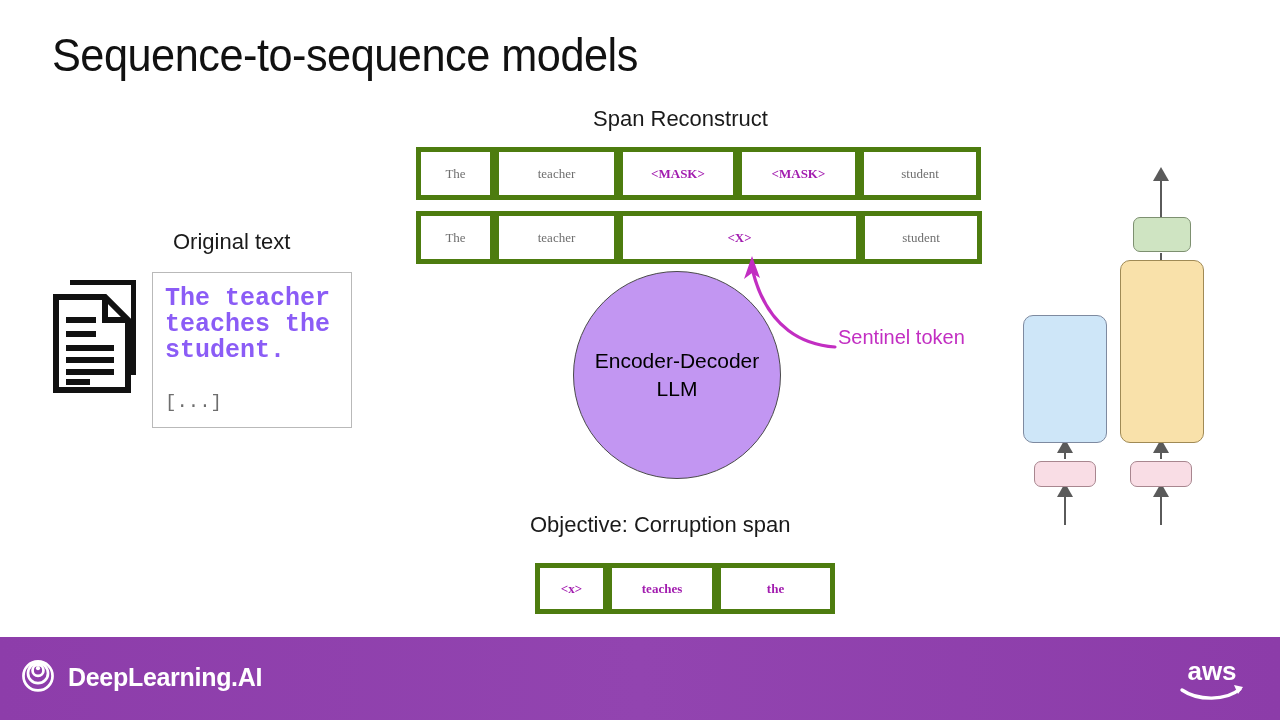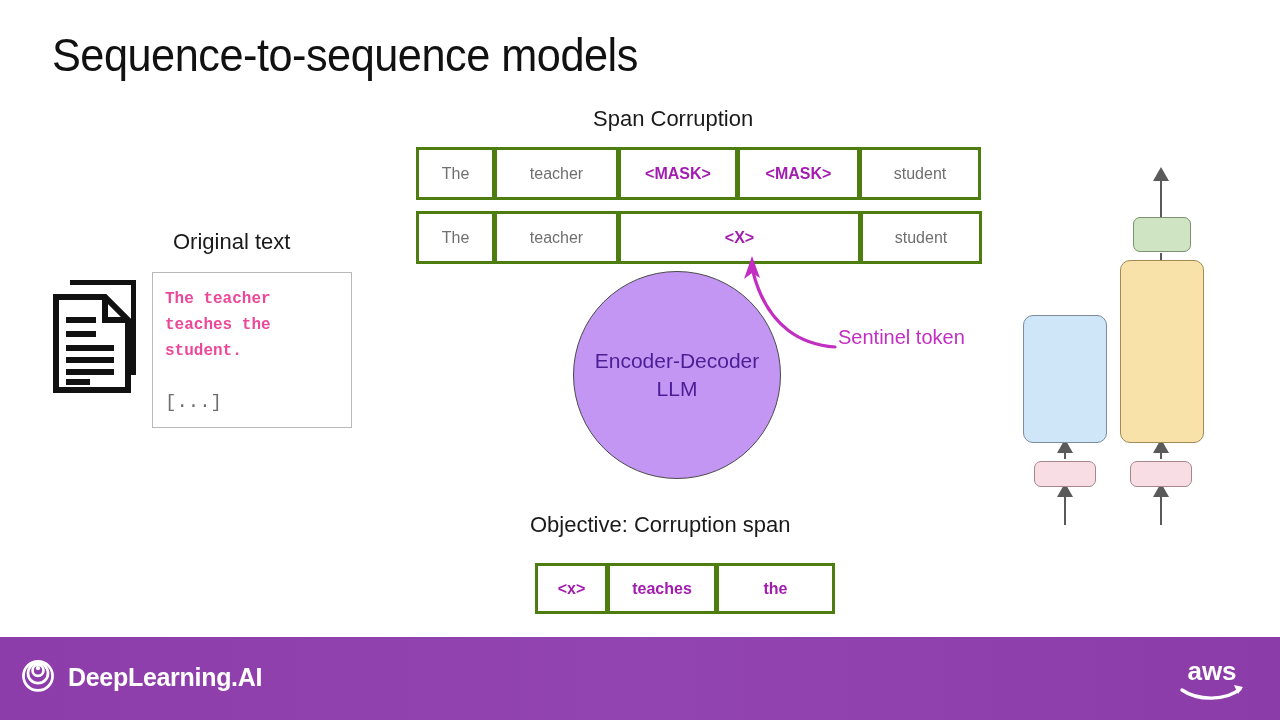--- a/index.html
+++ b/index.html
@@ -36,61 +36,61 @@
   .orig-label{left:173px;top:229px;}
   .doc-icon{position:absolute;left:50px;top:275px;width:92px;height:120px;}
   .textbox{
     position:absolute;left:152px;top:272px;width:200px;height:156px;
     border:1px solid #b9b9b9;background:#ffffff;
     box-sizing:border-box;
   }
   .textbox .mono-strong{
     position:absolute;left:12px;top:13px;
     font-family:"Liberation Mono","DejaVu Sans Mono",monospace;
-    font-size:16px;line-height:26px;font-weight:bold;color:#ec4899;
+    font-size:25px;line-height:26px;font-weight:bold;color:#8b5cf6;
     letter-spacing:0px;
     width:176px;
     white-space:pre-wrap;
   }
   .textbox .mono-dim{
     position:absolute;left:12px;top:117px;
     font-family:"Liberation Mono","DejaVu Sans Mono",monospace;
     font-size:19px;line-height:24px;color:#6e6e6e;
   }
 
   
   .span-label{left:593px;top:106px;}
   .tokrow{position:absolute;display:flex;}
   .cell{
     box-sizing:border-box;
-    border:3px solid #4d7c0f;
+    border:5px solid #4d7c0f;
     background:#ffffff;
     display:flex;align-items:center;justify-content:center;
-    font-family:Liberation Sans, sans-serif;
-    font-size:16px;
+    font-family:Liberation Serif, serif;
+    font-size:13px;
     color:#6f6f6f;
     height:100%;
     margin-left:-1px;
   }
   .cell:first-child{margin-left:0;}
   .cell.strong{color:#a21caf;font-weight:bold;}
 
   #row-corrupt{left:416px;top:147px;height:53px;}
   #row-sentinel{left:416px;top:211px;height:53px;}
   #row-target{left:535px;top:563px;height:51px;}
 
   
   .circle{
     position:absolute;left:573px;top:271px;width:208px;height:208px;
     border-radius:50%;
     background:#c296f2;
     border:1.5px solid #4a4a4a;
     display:flex;align-items:center;justify-content:center;
     text-align:center;
-    font-size:21px;line-height:28px;color:#4c1d95;
+    font-size:21px;line-height:28px;color:#000000;
     box-sizing:border-box;
   }
 
   
   .arrow-svg{position:absolute;left:735px;top:250px;width:110px;height:110px;}
   .sentinel-label{
     left:838px;top:326px;
     color:#c22ec2;font-size:20px;
   }
 
@@ -146,21 +146,21 @@
     </svg>
   </div>
 
   <div class="textbox">
     <div class="mono-strong">The teacher
 teaches the
 student.</div>
     <div class="mono-dim">[...]</div>
   </div>
 
-  <div class="label span-label">Span Corruption</div>
+  <div class="label span-label">Span Reconstruct</div>
 
   <div class="tokrow" id="row-corrupt">
       <div class="cell" style="width: 79px;">The</div>
       <div class="cell" style="width: 125px;">teacher</div>
       <div class="cell strong" style="width: 120px;">&lt;MASK&gt;</div>
       <div class="cell strong" style="width: 123px;">&lt;MASK&gt;</div>
       <div class="cell" style="width: 122px;">student</div>
     </div>
   <div class="tokrow" id="row-sentinel">
       <div class="cell" style="width: 79px;">The</div>

